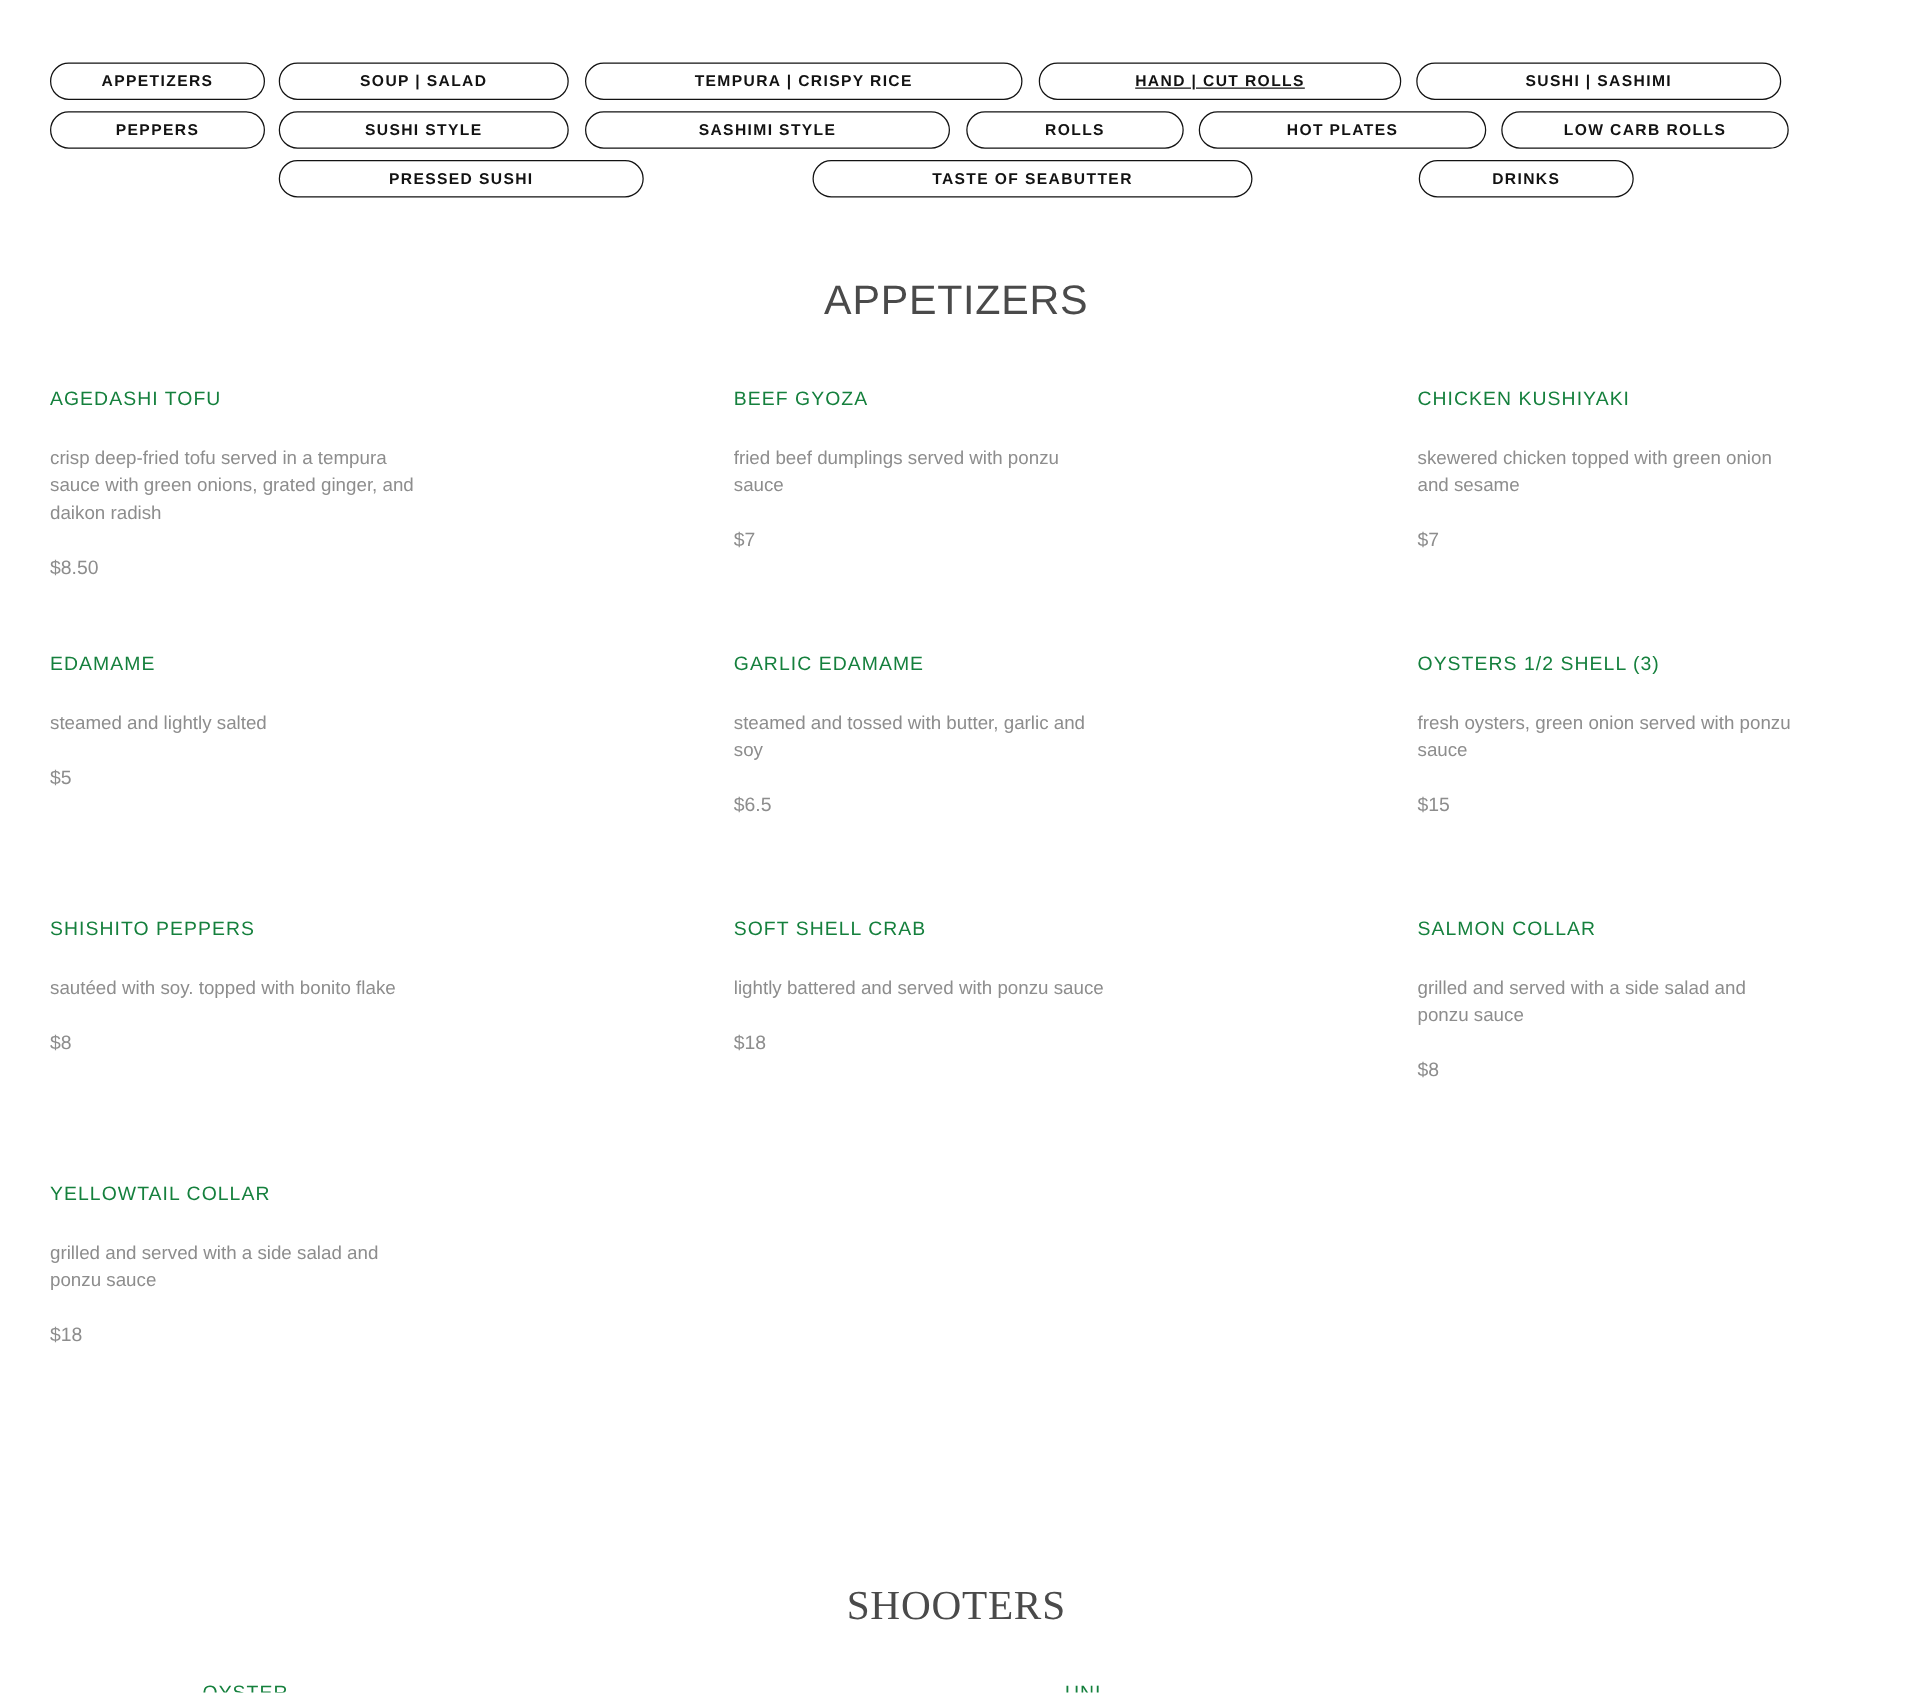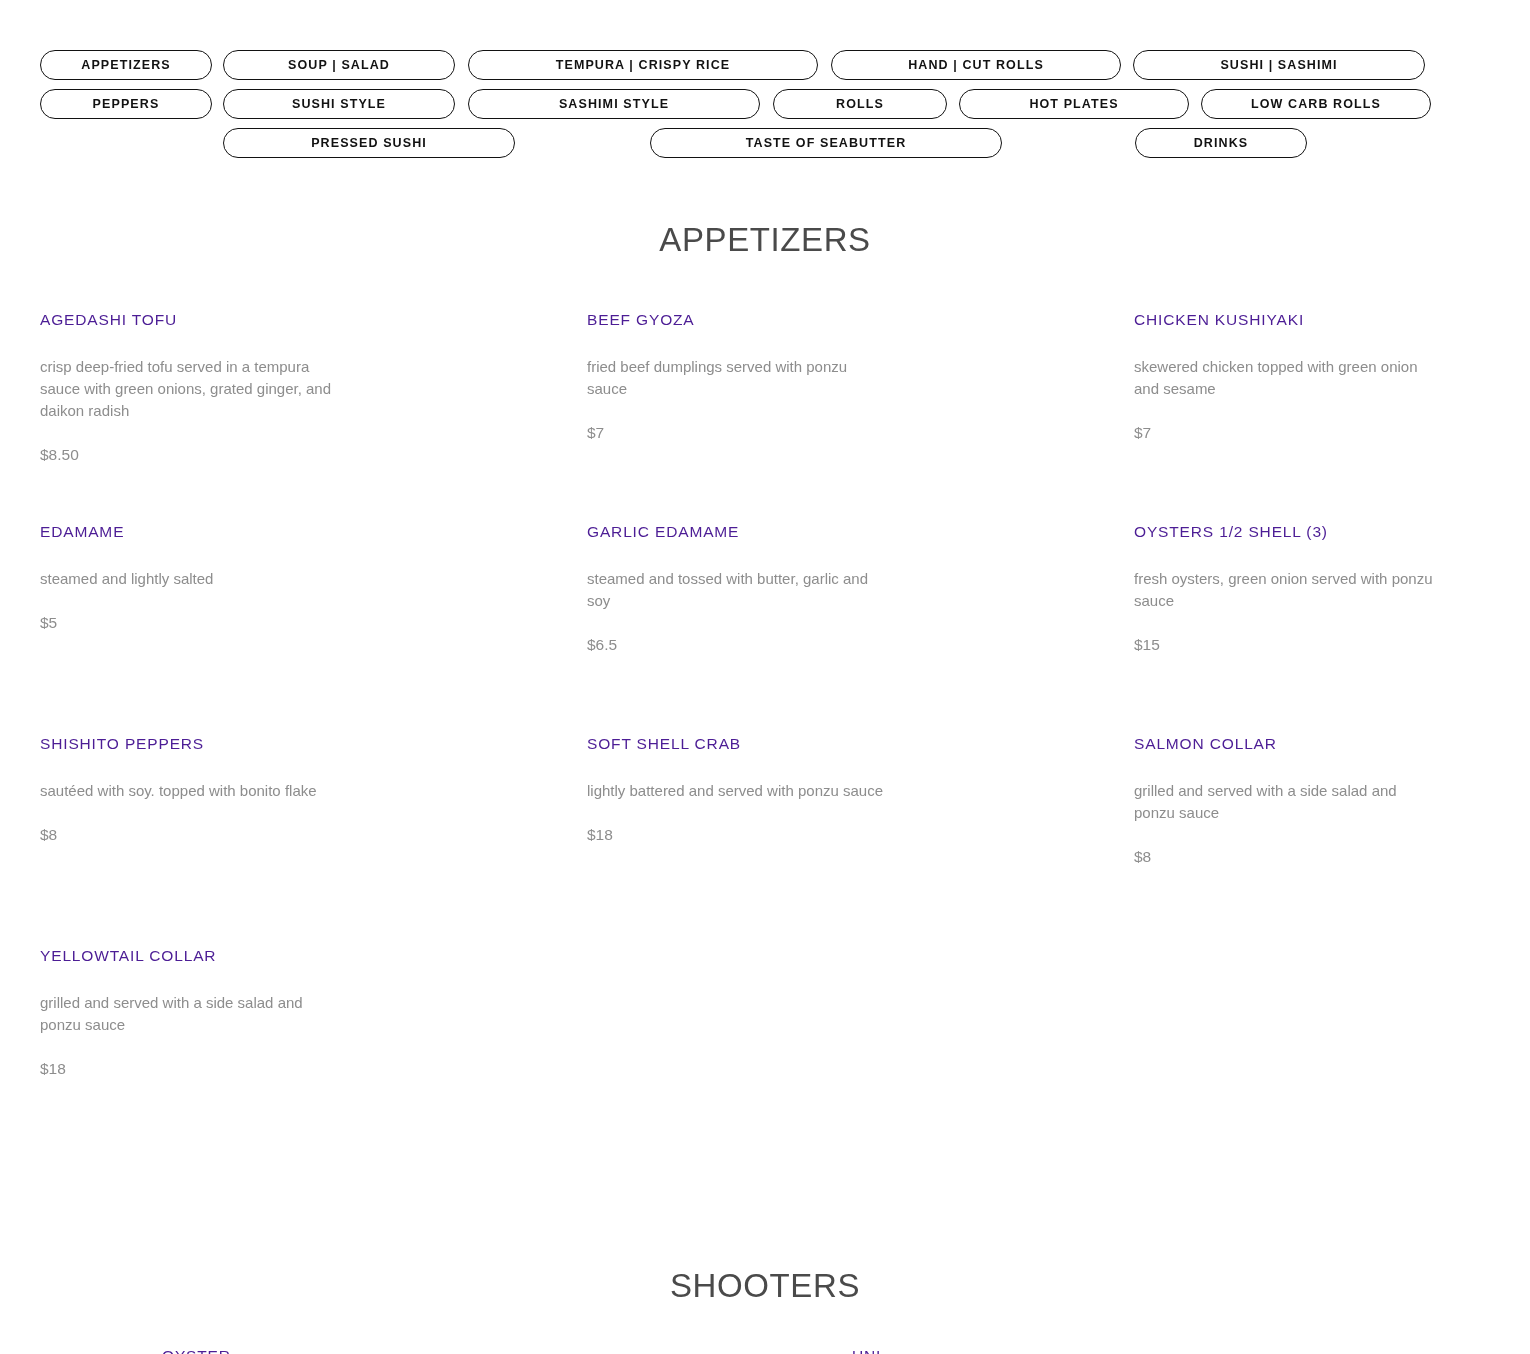--- a/index.html
+++ b/index.html
@@ -43,21 +43,21 @@
     justify-content: center;
     white-space: nowrap;
     cursor: pointer;
     padding: 0 10px;
   }
 
   
   .r1 .nav-btn:nth-child(1) { width: 172px; margin-left: 0px; }
   .r1 .nav-btn:nth-child(2) { width: 232px; margin-left: 11px; }
   .r1 .nav-btn:nth-child(3) { width: 350px; margin-left: 13px; }
-  .r1 .nav-btn:nth-child(4) { width: 290px; margin-left: 13px; }
+  .r1 .nav-btn:nth-child(4) { width: 290px; margin-left: 13px; text-decoration: underline; }
   .r1 .nav-btn:nth-child(5) { width: 292px; margin-left: 12px; }
 
   
   .r2 .nav-btn:nth-child(1) { width: 172px; margin-left: 0px; }
   .r2 .nav-btn:nth-child(2) { width: 232px; margin-left: 11px; }
   .r2 .nav-btn:nth-child(3) { width: 292px; margin-left: 13px; }
   .r2 .nav-btn:nth-child(4) { width: 174px; margin-left: 13px; }
   .r2 .nav-btn:nth-child(5) { width: 230px; margin-left: 12px; }
   .r2 .nav-btn:nth-child(6) { width: 230px; margin-left: 12px; text-align: center; }
 
@@ -69,21 +69,21 @@
   
   .section-title {
     text-align: center;
     font-family: "Liberation Sans", sans-serif;
     font-size: 33px;
     font-weight: 400;
     letter-spacing: 0.6px;
     color: #4a4a4a;
   }
   #appetizers-title { margin: 63px 0 0 0; }
-  #shooters-title   { margin: 108px 0 0 0; }
+  #shooters-title   { margin: 108px 0 0 0; font-family: Liberation Serif, serif; }
 
   .menu-grid {
     display: grid;
     grid-template-columns: 547px 547px 396px;
     padding: 0 40px;
     margin-top: 52px;
   }
   .menu-grid.shooters-grid {
     grid-template-columns: 162px 690px 678px;
     padding: 0 0 0 0;
@@ -94,21 +94,21 @@
   .menu-item {
     margin-bottom: 30px;
     min-height: 182px;
   }
 
   .item-name {
     font-family: "Liberation Sans", sans-serif;
     font-size: 15.5px;
     font-weight: 400;
     letter-spacing: 0.85px;
-    color: #4c1d95;
+    color: #15803d;
     margin: 0 0 26px 0;
     line-height: 1.2;
   }
   .item-desc {
     font-family: "Liberation Sans", sans-serif;
     font-size: 15px;
     font-weight: 400;
     color: #8d8d8d;
     line-height: 1.47;
     margin: 0 0 22px 0;

